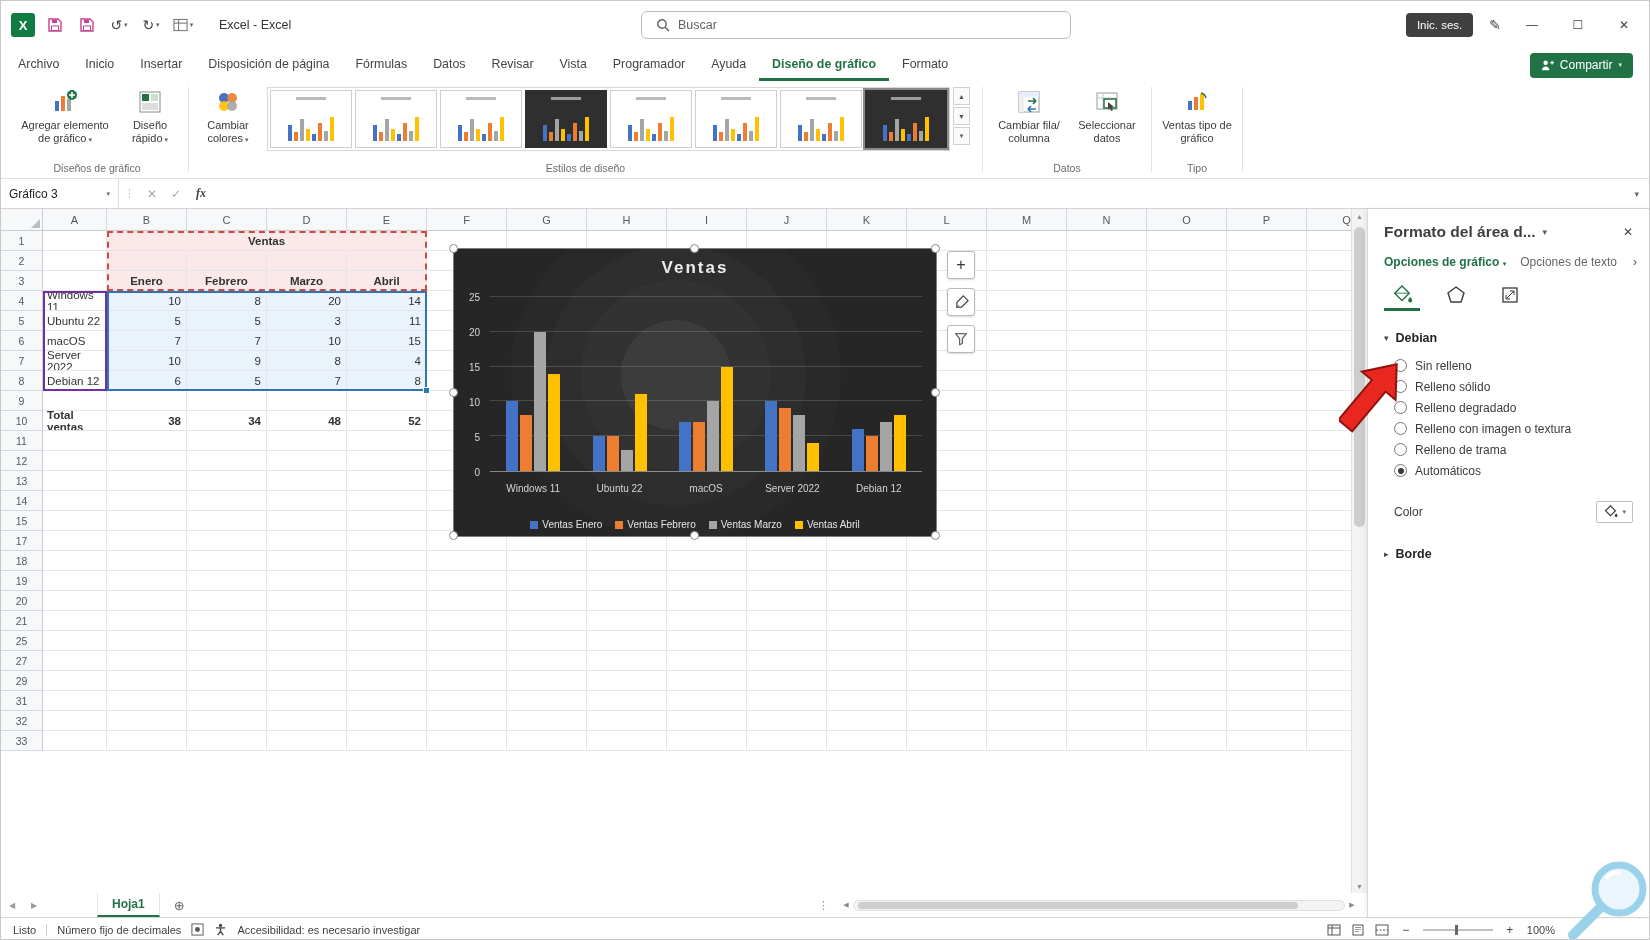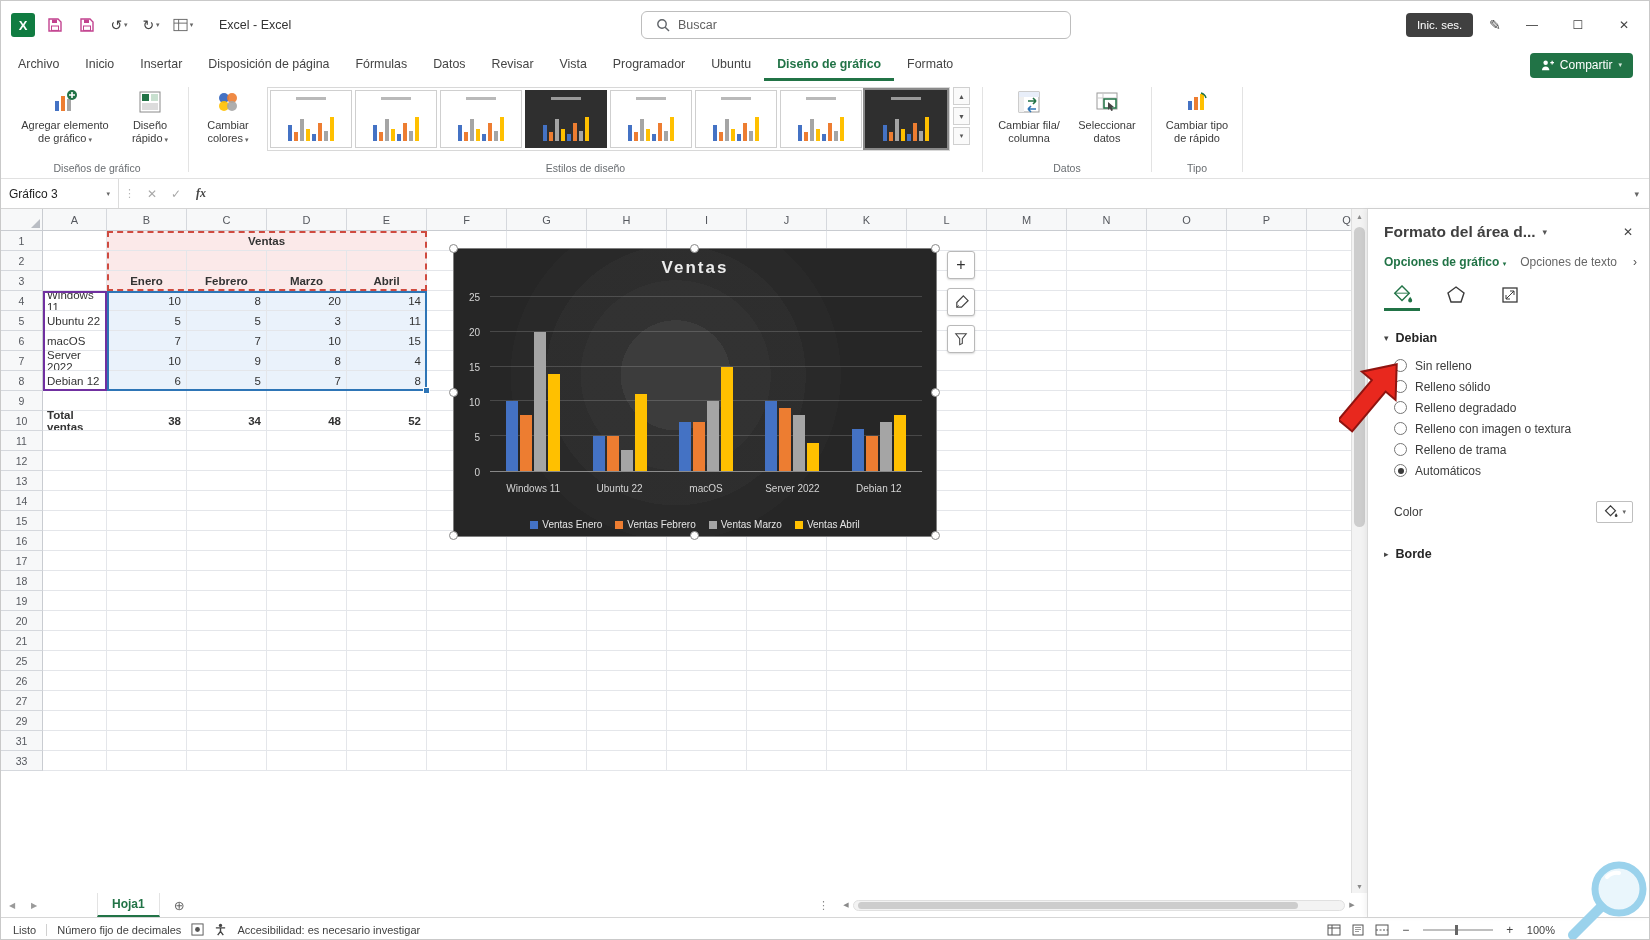--- a/index.html
+++ b/index.html
@@ -215,21 +215,21 @@
     <div id="tabs">
         <div class="rtab">Archivo</div>
         <div class="rtab">Inicio</div>
         <div class="rtab">Insertar</div>
         <div class="rtab">Disposición de página</div>
         <div class="rtab">Fórmulas</div>
         <div class="rtab">Datos</div>
         <div class="rtab">Revisar</div>
         <div class="rtab">Vista</div>
         <div class="rtab">Programador</div>
-        <div class="rtab">Ubuntu</div>
+        <div class="rtab">Ayuda</div>
         <div class="rtab active">Diseño de gráfico</div>
         <div class="rtab">Formato</div>
       </div>
     <button class="share">
       <svg width="13" height="13" viewBox="0 0 14 14">
           <circle cx="5" cy="4" r="2.4" fill="#fff"></circle>
           <path d="M1 12c0-2.4 1.8-4 4-4s4 1.6 4 4z" fill="#fff"></path>
           <path d="M10 4h4M12 2v4" stroke="#fff" stroke-width="1.3"></path>
         </svg>
       <span>Compartir</span>
@@ -414,21 +414,21 @@
         <div class="rgcontent">
           <div class="bigbtn" style="width: 78px;">
             <div class="bicon">
               <svg width="26" height="26" viewBox="0 0 26 26">
                 <rect x="4" y="12" width="4" height="9" fill="#4472c4"></rect>
                 <rect x="10" y="8" width="4" height="13" fill="#ed7d31"></rect>
                 <rect x="16" y="5" width="4" height="16" fill="#ffc000"></rect>
                 <path d="M22 9a7 7 0 0 0-5-5" stroke="#217346" stroke-width="1.5" fill="none"></path>
               </svg>
             </div>
-            <div class="blabel">Cambiar tipo de rápido</div>
+            <div class="blabel">Ventas tipo de gráfico</div>
           </div>
         </div>
         <div class="rglabel">Tipo</div>
       </div>
       <div class="rdiv"></div>
     </section>
   <span class="ribbon-collapse">▾</span>
 
   <div class="formulabar">
     <div class="namebox">
@@ -756,40 +756,20 @@
           <div class="cell" style="width: 80px;"></div>
           <div class="cell" style="width: 80px;"></div>
           <div class="cell" style="width: 80px;"></div>
           <div class="cell" style="width: 80px;"></div>
           <div class="cell" style="width: 80px;"></div>
           <div class="cell" style="width: 80px;"></div>
           <div class="cell" style="width: 80px;"></div>
           <div class="cell" style="width: 80px;"></div>
         </div>
         <div class="grid-row">
-          <div class="row-header">16</div>
-          <div class="cell" style="width: 64px;"></div>
-          <div class="cell" style="width: 80px;"></div>
-          <div class="cell" style="width: 80px;"></div>
-          <div class="cell" style="width: 80px;"></div>
-          <div class="cell" style="width: 80px;"></div>
-          <div class="cell" style="width: 80px;"></div>
-          <div class="cell" style="width: 80px;"></div>
-          <div class="cell" style="width: 80px;"></div>
-          <div class="cell" style="width: 80px;"></div>
-          <div class="cell" style="width: 80px;"></div>
-          <div class="cell" style="width: 80px;"></div>
-          <div class="cell" style="width: 80px;"></div>
-          <div class="cell" style="width: 80px;"></div>
-          <div class="cell" style="width: 80px;"></div>
-          <div class="cell" style="width: 80px;"></div>
-          <div class="cell" style="width: 80px;"></div>
-          <div class="cell" style="width: 80px;"></div>
-        </div>
-        <div class="grid-row">
           <div class="row-header">17</div>
           <div class="cell" style="width: 64px;"></div>
           <div class="cell" style="width: 80px;"></div>
           <div class="cell" style="width: 80px;"></div>
           <div class="cell" style="width: 80px;"></div>
           <div class="cell" style="width: 80px;"></div>
           <div class="cell" style="width: 80px;"></div>
           <div class="cell" style="width: 80px;"></div>
           <div class="cell" style="width: 80px;"></div>
           <div class="cell" style="width: 80px;"></div>
@@ -896,40 +876,20 @@
           <div class="cell" style="width: 80px;"></div>
           <div class="cell" style="width: 80px;"></div>
           <div class="cell" style="width: 80px;"></div>
           <div class="cell" style="width: 80px;"></div>
           <div class="cell" style="width: 80px;"></div>
           <div class="cell" style="width: 80px;"></div>
           <div class="cell" style="width: 80px;"></div>
           <div class="cell" style="width: 80px;"></div>
         </div>
         <div class="grid-row">
-          <div class="row-header">26</div>
-          <div class="cell" style="width: 64px;"></div>
-          <div class="cell" style="width: 80px;"></div>
-          <div class="cell" style="width: 80px;"></div>
-          <div class="cell" style="width: 80px;"></div>
-          <div class="cell" style="width: 80px;"></div>
-          <div class="cell" style="width: 80px;"></div>
-          <div class="cell" style="width: 80px;"></div>
-          <div class="cell" style="width: 80px;"></div>
-          <div class="cell" style="width: 80px;"></div>
-          <div class="cell" style="width: 80px;"></div>
-          <div class="cell" style="width: 80px;"></div>
-          <div class="cell" style="width: 80px;"></div>
-          <div class="cell" style="width: 80px;"></div>
-          <div class="cell" style="width: 80px;"></div>
-          <div class="cell" style="width: 80px;"></div>
-          <div class="cell" style="width: 80px;"></div>
-          <div class="cell" style="width: 80px;"></div>
-        </div>
-        <div class="grid-row">
           <div class="row-header">27</div>
           <div class="cell" style="width: 64px;"></div>
           <div class="cell" style="width: 80px;"></div>
           <div class="cell" style="width: 80px;"></div>
           <div class="cell" style="width: 80px;"></div>
           <div class="cell" style="width: 80px;"></div>
           <div class="cell" style="width: 80px;"></div>
           <div class="cell" style="width: 80px;"></div>
           <div class="cell" style="width: 80px;"></div>
           <div class="cell" style="width: 80px;"></div>
@@ -957,20 +917,40 @@
           <div class="cell" style="width: 80px;"></div>
           <div class="cell" style="width: 80px;"></div>
           <div class="cell" style="width: 80px;"></div>
           <div class="cell" style="width: 80px;"></div>
           <div class="cell" style="width: 80px;"></div>
           <div class="cell" style="width: 80px;"></div>
           <div class="cell" style="width: 80px;"></div>
         </div>
         <div class="grid-row">
           <div class="row-header">31</div>
+          <div class="cell" style="width: 64px;"></div>
+          <div class="cell" style="width: 80px;"></div>
+          <div class="cell" style="width: 80px;"></div>
+          <div class="cell" style="width: 80px;"></div>
+          <div class="cell" style="width: 80px;"></div>
+          <div class="cell" style="width: 80px;"></div>
+          <div class="cell" style="width: 80px;"></div>
+          <div class="cell" style="width: 80px;"></div>
+          <div class="cell" style="width: 80px;"></div>
+          <div class="cell" style="width: 80px;"></div>
+          <div class="cell" style="width: 80px;"></div>
+          <div class="cell" style="width: 80px;"></div>
+          <div class="cell" style="width: 80px;"></div>
+          <div class="cell" style="width: 80px;"></div>
+          <div class="cell" style="width: 80px;"></div>
+          <div class="cell" style="width: 80px;"></div>
+          <div class="cell" style="width: 80px;"></div>
+        </div>
+        <div class="grid-row">
+          <div class="row-header">32</div>
           <div class="cell" style="width: 64px;"></div>
           <div class="cell" style="width: 80px;"></div>
           <div class="cell" style="width: 80px;"></div>
           <div class="cell" style="width: 80px;"></div>
           <div class="cell" style="width: 80px;"></div>
           <div class="cell" style="width: 80px;"></div>
           <div class="cell" style="width: 80px;"></div>
           <div class="cell" style="width: 80px;"></div>
           <div class="cell" style="width: 80px;"></div>
           <div class="cell" style="width: 80px;"></div>

